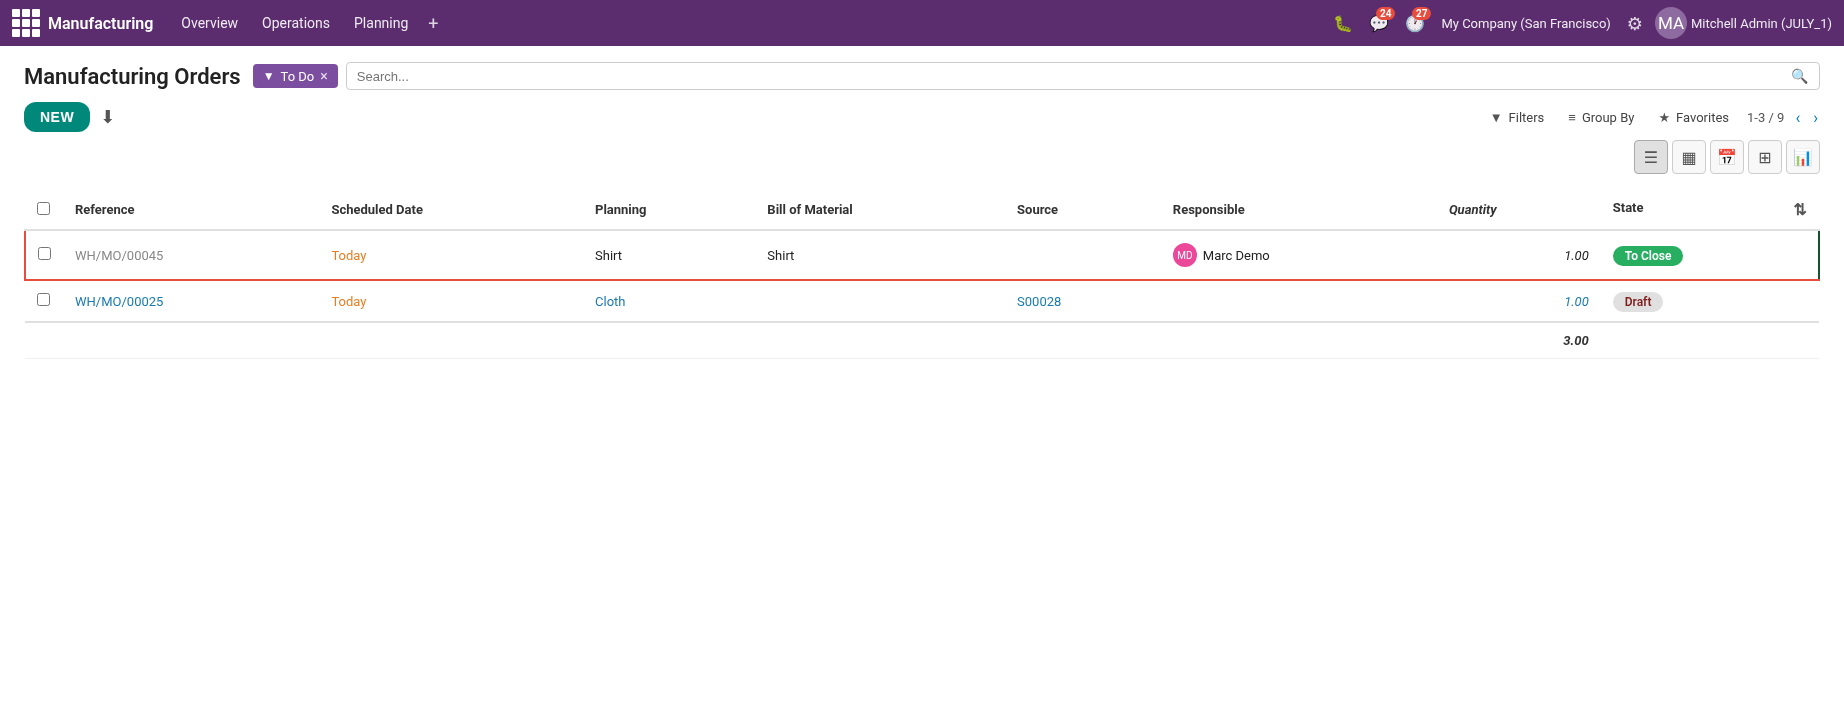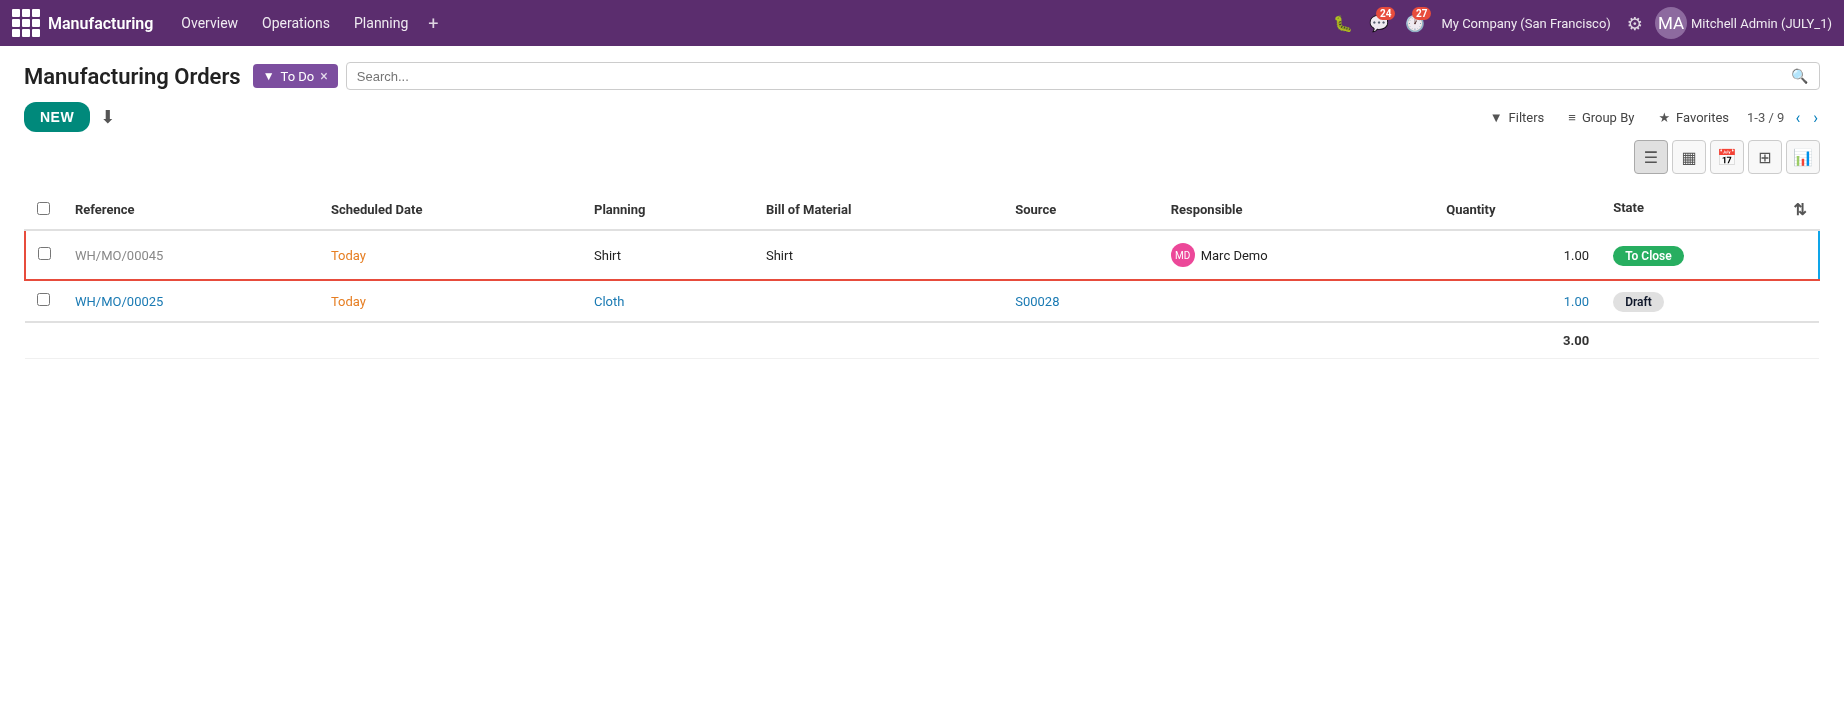--- a/index.html
+++ b/index.html
@@ -248,58 +248,58 @@
       background: #27ae60;
       color: #fff;
       border-radius: 12px;
       padding: 3px 12px;
       font-size: 12px;
       font-weight: 600;
       white-space: nowrap;
     }
     .badge-draft {
       background: #e0e0e0;
-      color: #0f172a;
+      color: #7f1d1d;
       border-radius: 12px;
       padding: 3px 12px;
       font-size: 12px;
       font-weight: 600;
       white-space: nowrap;
     }
 
     .responsible-cell {
       display: flex; align-items: center; gap: 6px;
     }
     .resp-avatar {
       width: 24px; height: 24px;
       border-radius: 50%;
       background: #ec4899;
       display: flex; align-items: center; justify-content: center;
       font-size: 10px; color: #fff;
       overflow: hidden;
       flex-shrink: 0;
     }
 
-    .col-qty { text-align: right; }
+    .col-qty { text-align: right; font-style: italic; }
 
     .total-row td {
       text-align: right;
       font-weight: 700;
       font-size: 13px;
       color: #333;
       border-top: 2px solid #e0e0e0;
       padding: 10px 12px;
     }
 
     
     .highlighted-row td:first-child {
       border-left: 2px solid #e74c3c;
     }
     .highlighted-row td:last-child {
-      border-right: 2px solid #0ea5e9;
+      border-right: 2px solid #14532d;
     }
     .highlighted-row td {
       border-top: 2px solid #e74c3c;
       border-bottom: 2px solid #e74c3c;
     }
 
     .settings-adjust { font-size: 16px; color: #555; cursor: pointer; float: right; }
   </style>
 </head>
 <body>

